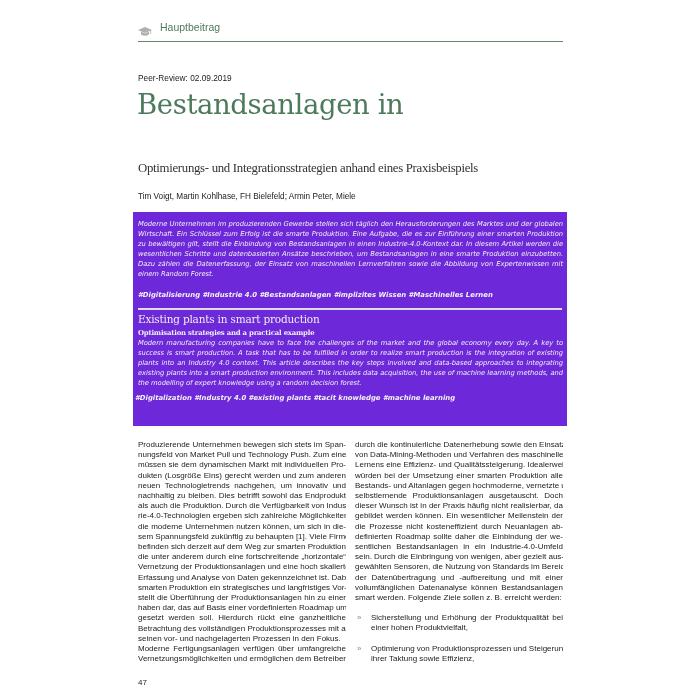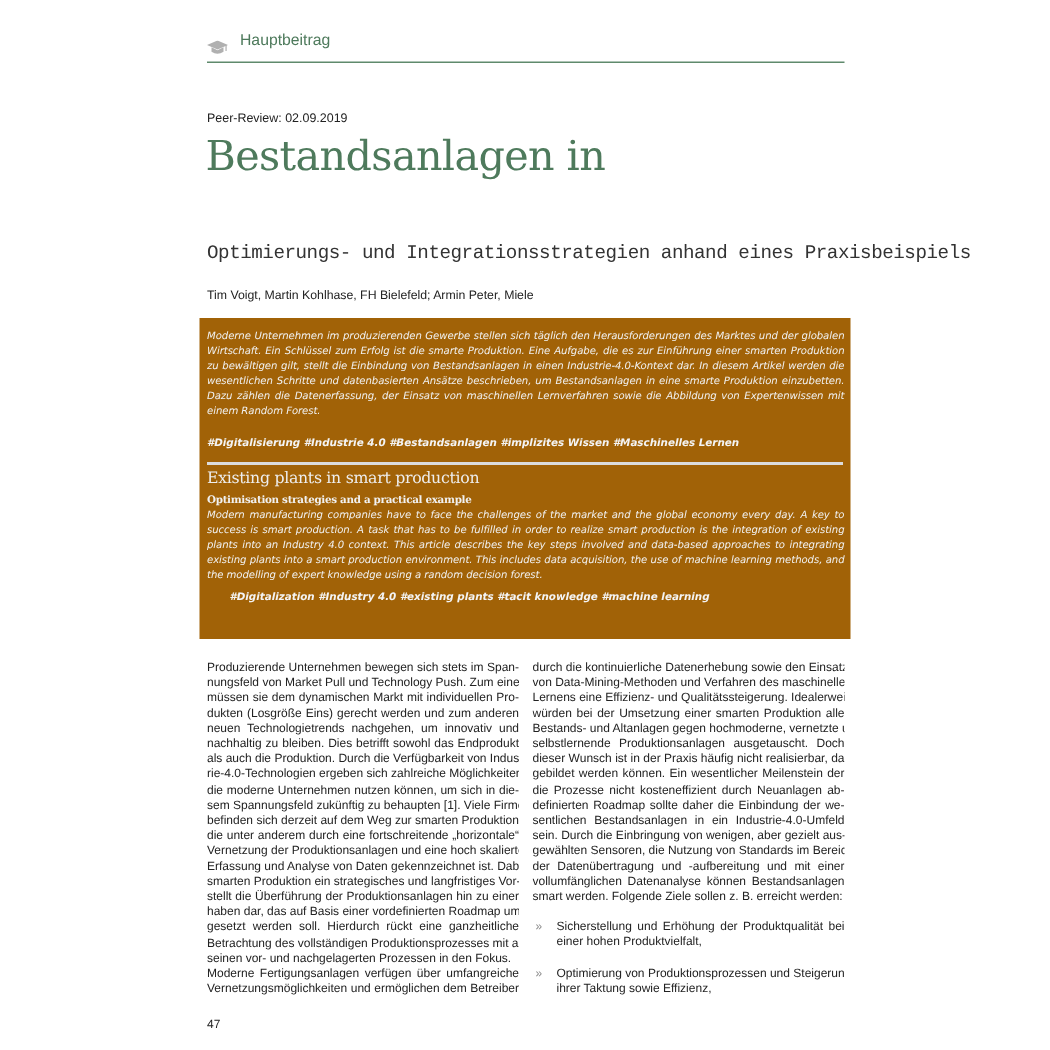--- a/index.html
+++ b/index.html
@@ -7,32 +7,32 @@
 
     .header { position: absolute; left: 138px; top: 19px; width: 425px; height: 22px; border-bottom: 1.2px solid #5f8a6c; }
     .header .icon { position: absolute; left: 0; top: 3px; width: 14px; height: 10px; }
     .header .label { position: absolute; left: 22px; top: 2px; font-family: "Liberation Sans", sans-serif; font-size: 10.5px; color: #4e7a5c; }
 
     .peer { position: absolute; left: 138px; top: 73px; font-family: "Liberation Sans", sans-serif; font-size: 8.3px; color: #222; }
     .peer b { font-weight: normal; }
 
     .title { position: absolute; left: 137px; top: 90px; width: 430px; font-family: "DejaVu Serif", serif; font-weight: 300; font-size: 27.5px; line-height: 29px; color: #4e7a5c; letter-spacing: -0.4px; }
     .title .line { display: block; white-space: nowrap; }
-    .subtitle { position: absolute; left: 138px; top: 161px; font-family: Liberation Mono, monospace; font-size: 12.8px; color: #333; white-space: nowrap; letter-spacing: -0.3px; }
+    .subtitle { position: absolute; left: 138px; top: 161px; font-family: Liberation Serif, serif; font-size: 12.8px; color: #333; white-space: nowrap; letter-spacing: -0.3px; }
     .authors { position: absolute; left: 138px; top: 192px; font-family: Liberation Sans, sans-serif; font-size: 8.2px; color: #222; white-space: nowrap; }
 
-    .abstract-box { position: absolute; left: 133px; top: 212px; width: 434px; height: 214px; background: #a16207; }
+    .abstract-box { position: absolute; left: 133px; top: 212px; width: 434px; height: 214px; background: #6d28d9; }
     .abstract-de { position: absolute; left: 5px; top: 7px; width: 425px; font-family: "DejaVu Sans", sans-serif; font-style: italic; font-size: 6.75px; line-height: 10px; color: #f1f1f1; text-align: justify; letter-spacing: -0.05px; }
     .tags { font-weight: bold; font-style: italic; font-size: 6.9px; color: #f4f4f4; white-space: nowrap; }
     .tags-de { position: absolute; left: 5px; top: 79px; }
     .divider { position: absolute; left: 5px; top: 96px; width: 424px; height: 1.5px; background: #dcdcdc; }
     .en-title { position: absolute; left: 5px; top: 101px; font-family: "DejaVu Serif", serif; font-size: 10.5px; color: #eeeeee; white-space: nowrap; letter-spacing: -0.2px; }
     .en-subtitle { position: absolute; left: 5px; top: 117px; font-family: "DejaVu Serif", serif; font-weight: bold; font-size: 6.9px; color: #f1f1f1; white-space: nowrap; letter-spacing: -0.2px; }
     .abstract-en { position: absolute; left: 5px; top: 126px; width: 425px; font-family: "DejaVu Sans", sans-serif; font-style: italic; font-size: 6.75px; line-height: 10px; color: #f1f1f1; text-align: justify; letter-spacing: -0.05px; }
-    .tags-en { position: absolute; left: 20px; top: 182px; }
+    .tags-en { position: absolute; left: 2px; top: 182px; }
 
     .col { position: absolute; top: 440px; width: 208px; font-family: "Liberation Sans", sans-serif; font-size: 8px; line-height: 10.2px; color: #222; text-align: justify; hyphens: manual; }
     .col.left { left: 138px; }
     .col.right { left: 355px; }
     .col .line { display: block; text-align: justify; text-align-last: justify; white-space: nowrap; overflow: hidden; }
     .col .line.last { text-align-last: left; }
     .col .gap { display: block; height: 10px; }
     .bullet { display: block; position: relative; padding-left: 16px; }
     .bullet .mark { position: absolute; left: 2px; top: 0; color: #8a8a8a; font-size: 8px; }
 

